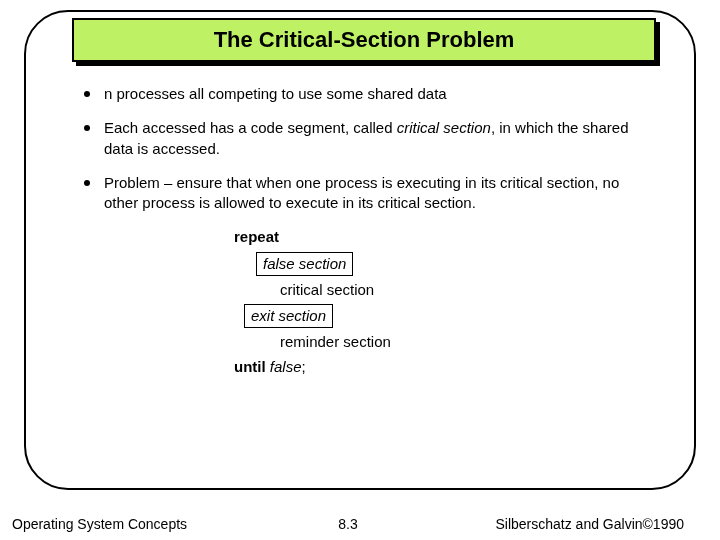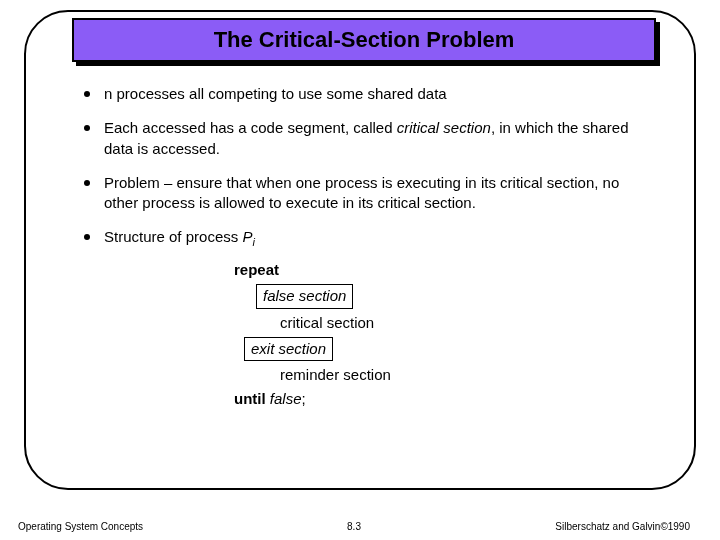--- a/index.html
+++ b/index.html
@@ -28,21 +28,21 @@
     width: 584px;
     height: 44px;
     background: #000;
   }
   .title-box {
     position: absolute;
     top: 18px;
     left: 72px;
     width: 584px;
     height: 44px;
-    background: #8b5cf6;
+    background: #bef264;
     border: 2px solid #000;
     display: flex;
     align-items: center;
     justify-content: center;
   }
   .title-text {
     font-size: 22px;
     font-weight: bold;
     color: #000;
   }
@@ -79,23 +79,23 @@
   .boxed {
     display: inline-block;
     border: 1px solid #000;
     padding: 1px 6px;
     font-style: italic;
   }
   .line { margin-bottom: 4px; }
   .footer {
     position: absolute;
     bottom: 8px;
-    left: 18px;
+    left: 12px;
     width: 672px;
-    font-size: 10px;
+    font-size: 14px;
     color: #000;
     display: flex;
     justify-content: space-between;
     align-items: center;
   }
   .footer-center { position: absolute; left: 50%; transform: translateX(-50%); }
 </style>
 </head>
 <body>
 
@@ -118,26 +118,20 @@
     <div class="bullet-text">
       <span>Each accessed has a code segment, called </span><span class="italic">critical section</span><span>, in which the shared data is accessed.</span>
     </div>
   </div>
 
   <div class="bullet-row">
     <div class="bullet-dot"></div>
     <div class="bullet-text">Problem – ensure that when one process is executing in its critical section, no other process is allowed to execute in its critical section.</div>
   </div>
 
-  <div class="bullet-row" style="margin-bottom:10px;">
-    <div class="bullet-dot"></div>
-    <div class="bullet-text">
-      <span>Structure of process </span><span class="italic">P</span><span class="sub">i</span>
-    </div>
-  </div>
 
   <div class="structure">
     <div class="line"><span class="kw">repeat</span></div>
     <div class="line" style="margin-left:22px;"><span class="boxed">false section</span></div>
     <div class="line" style="margin-left:46px;"><span>critical section</span></div>
     <div class="line" style="margin-left:10px;"><span class="boxed">exit section</span></div>
     <div class="line" style="margin-left:46px;"><span>reminder section</span></div>
     <div class="line">
       <span class="kw">until</span><span class="italic"> false</span><span>;</span>
     </div>

